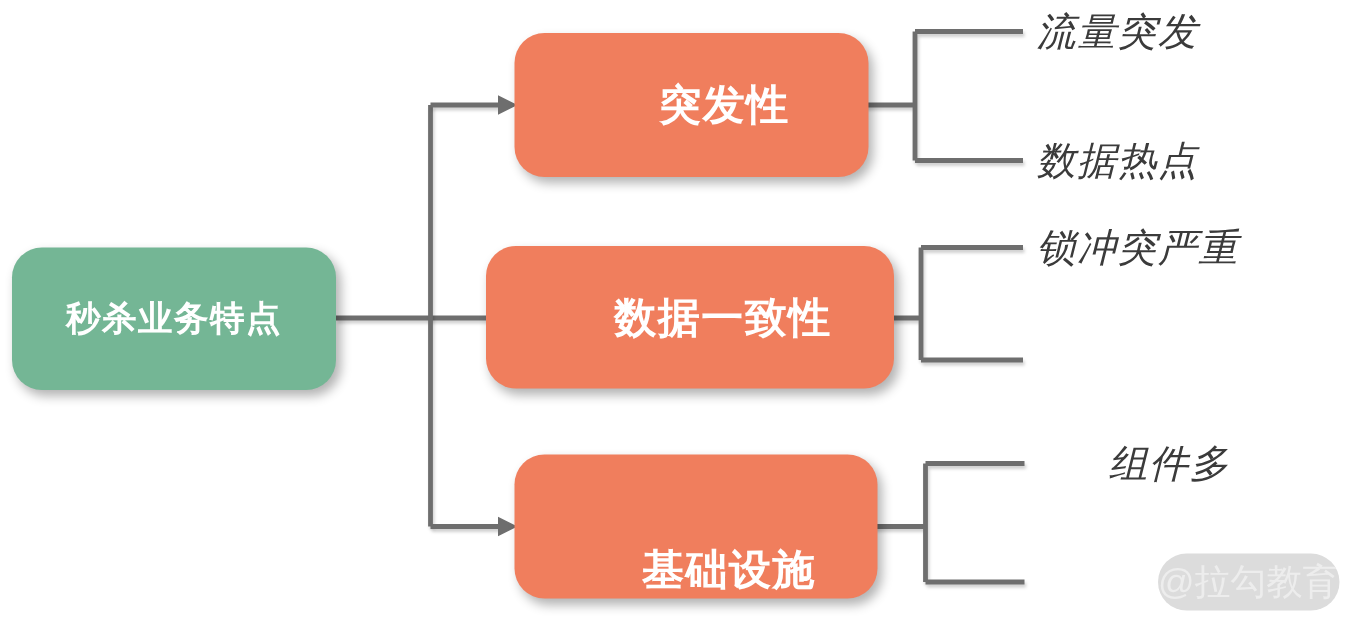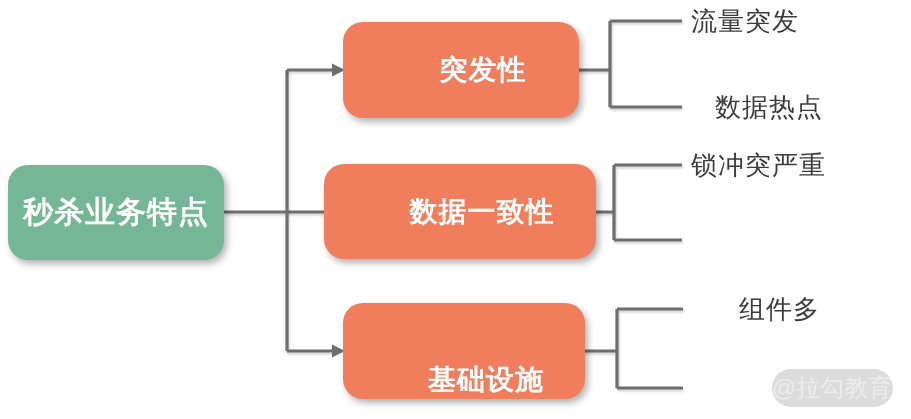--- a/index.html
+++ b/index.html
@@ -41,39 +41,40 @@
     color: var(--box_text, #fff);
     font-weight: bold;
     box-shadow: 3px 4px 7px rgba(0,0,0,0.30);
     z-index: 2;
     letter-spacing: 1px;
   }
   .node.root {
     left: 8px; top: 165px;
     width: 216px; height: 95px;
     background: var(--root_fill, #74b695);
-    font-size: 30px;
+    font-size: 23px;
   }
   .node.branch { background: var(--branch_fill, #f07e5d); font-size: 28px; padding-left: 44px; }
   .node.branch-0 { left: 343px; top: 22px;  width: 192px; height: 96px; }
   .node.branch-1 { left: 324px; top: 164px; width: 228px; height: 95px; }
   .node.branch-2 { left: 343px; top: 303px; width: 198px; height: 96px; align-items: flex-end; }
   .leaf {
     position: absolute;
     left: 691px;
     height: 34px;
     line-height: 34px;
     font-size: 26px;
     color: var(--leaf_text, #3b3b3b);
     white-space: nowrap;
     z-index: 3;
     letter-spacing: 1px;
+    font-style: italic;
   }
   .leaf-0-0 { top: 4px; }
-  .leaf-0-1 { top: 90px; margin-left: 24px; }
+  .leaf-0-1 { top: 90px; }
   .leaf-1-0 { top: 148px; }
   .leaf-1-1 { top: 223px; }
   .leaf-2-0 { top: 292px; margin-left: 48px; }
   .leaf-2-1 { top: 371px; }
   .watermark {
     position: absolute;
     left: 772px; top: 369px;
     width: 121px; height: 38px;
     border-radius: 19px;
     background: var(--watermark_bg, #dcdcdc);

